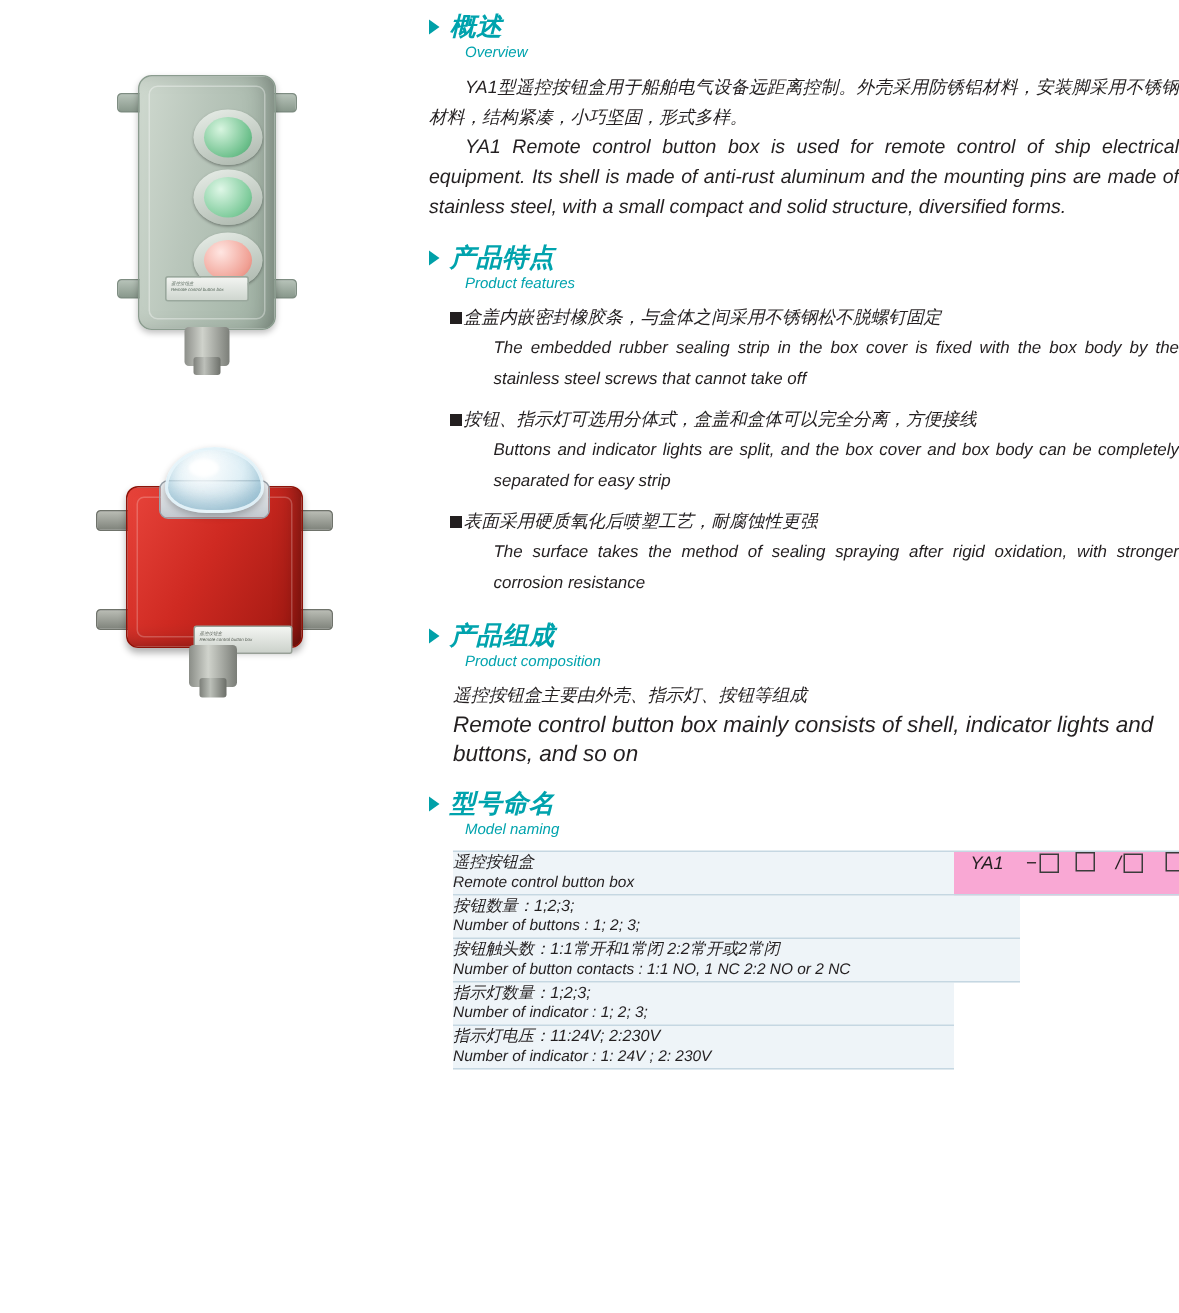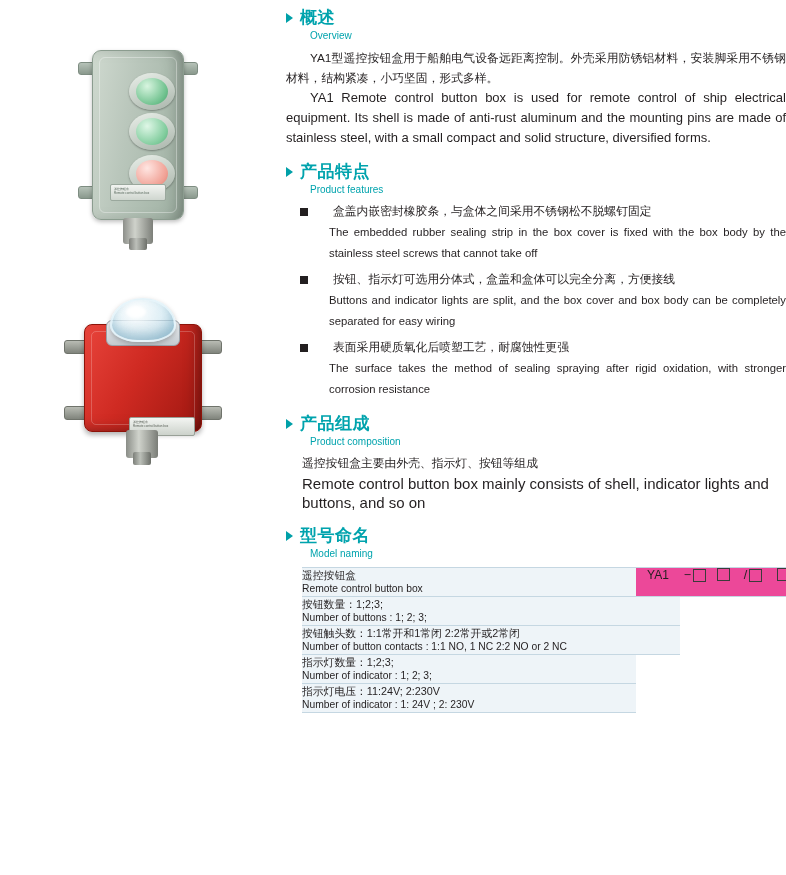--- a/index.html
+++ b/index.html
@@ -10,20 +10,21 @@
     background: #ffffff;
     font-family: "Liberation Sans", sans-serif;
     color: #231f20;
     position: relative;
     overflow: hidden;
   }
   .page {
     position: relative;
     width: 786px;
     height: 672px;
+    font-style: italic;
   }
 
   
   .images-col {
     position: absolute;
     left: 0; top: 0;
     width: 278px;
     height: 875px;
   }
 
@@ -233,21 +234,21 @@
     margin: 0;
     text-align: justify;
   }
   .indent { text-indent: 24px; }
   .block-sec { margin-bottom: 12px; }
 
   
   .bullet-row {
     display: flex;
     align-items: flex-start;
-    gap: 25px;
+    gap: 1px;
     margin: 0 0 1px 14px;
   }
   .sq {
     width: 8px; height: 8px;
     background: #231f20;
     margin-top: 6px;
     flex: none;
   }
   .bullet-cn {
     font-size: 11.8px;
@@ -284,21 +285,21 @@
   }
   .mt-left {
     background: #eef4f8;
     border-top: 1px solid #c5d7e2;
     border-bottom: 1px solid #c5d7e2;
     padding: 4px 8px 5px 8px;
   }
   .mt-left .l-cn { font-size: 10.8px; line-height: 14px; }
   .mt-left .l-en { font-size: 10.3px; line-height: 14px; }
   .mt-right {
-    background: #ec4899;
+    background: #f9a8d4;
     border-top: 1px solid #c5d7e2;
     border-bottom: 1px solid #c5d7e2;
     text-align: center;
     font-size: 12px;
     padding-top: 6px;
   }
   .code-box {
     display: inline-block;
     width: 13px; height: 13px;
     border: 1px solid #3b3b3b;
@@ -386,21 +387,21 @@
       <div class="bullet-row">
         <span class="sq"></span>
         <span class="bullet-cn">盒盖内嵌密封橡胶条，与盒体之间采用不锈钢松不脱螺钉固定</span>
       </div>
       <p class="bullet-en">The embedded rubber sealing strip in the box cover is fixed with the box body by the stainless steel screws that cannot take off</p>
 
       <div class="bullet-row">
         <span class="sq"></span>
         <span class="bullet-cn">按钮、指示灯可选用分体式，盒盖和盒体可以完全分离，方便接线</span>
       </div>
-      <p class="bullet-en">Buttons and indicator lights are split, and the box cover and box body can be completely separated for easy wiring</p>
+      <p class="bullet-en">Buttons and indicator lights are split, and the box cover and box body can be completely separated for easy strip</p>
 
       <div class="bullet-row">
         <span class="sq"></span>
         <span class="bullet-cn">表面采用硬质氧化后喷塑工艺，耐腐蚀性更强</span>
       </div>
       <p class="bullet-en">The surface takes the method of sealing spraying after rigid oxidation, with stronger corrosion resistance</p>
     </div>
 
     <div class="block-sec">
       <div class="sec-head">

